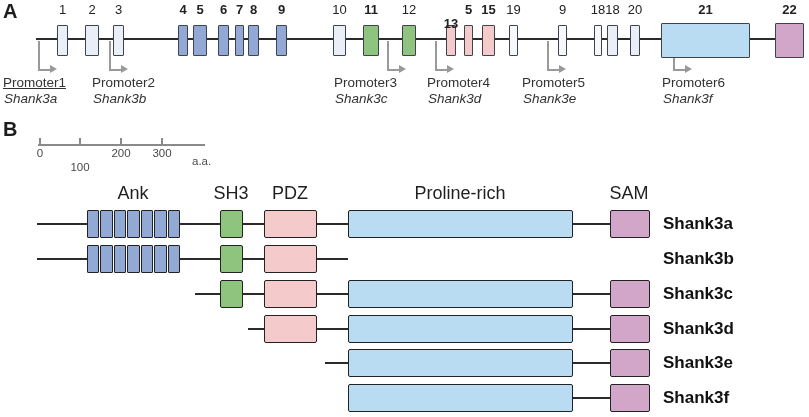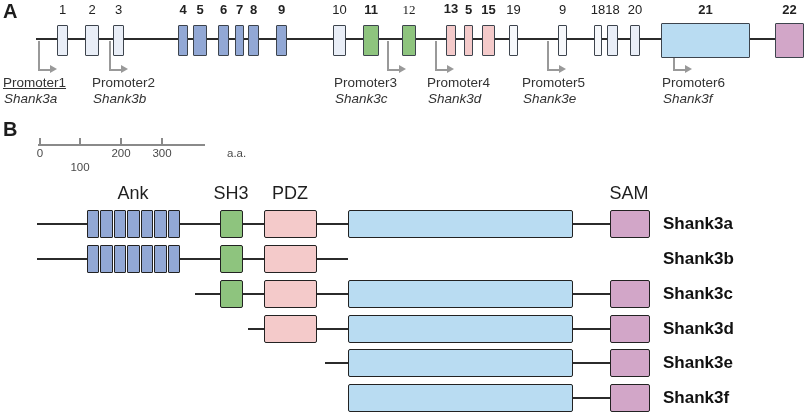--- a/index.html
+++ b/index.html
@@ -49,23 +49,23 @@
       <div class="exon-num bold" style="left: 239.5px; top: 2px;">7</div>
       <div class="exon" style="left: 248px; top: 25px; width: 11px; height: 31px; background: rgb(146, 168, 213);"></div>
       <div class="exon-num bold" style="left: 253.5px; top: 2px;">8</div>
       <div class="exon" style="left: 276px; top: 25px; width: 11px; height: 31px; background: rgb(146, 168, 213);"></div>
       <div class="exon-num bold" style="left: 281.5px; top: 2px;">9</div>
       <div class="exon" style="left: 333px; top: 25px; width: 13px; height: 31px; background: rgb(233, 238, 247);"></div>
       <div class="exon-num" style="left: 339.5px; top: 2px;">10</div>
       <div class="exon" style="left: 363px; top: 25px; width: 16px; height: 31px; background: rgb(142, 196, 126);"></div>
       <div class="exon-num bold" style="left: 371px; top: 2px;">11</div>
       <div class="exon" style="left: 402px; top: 25px; width: 14px; height: 31px; background: rgb(142, 196, 126);"></div>
-      <div class="exon-num" style="left: 409px; top: 2px; font-family: Liberation Serif, serif;">12</div>
+      <div class="exon-num" style="left: 409px; top: 2px;">12</div>
       <div class="exon" style="left: 446px; top: 25px; width: 10px; height: 31px; background: rgb(244, 202, 202);"></div>
-      <div class="exon-num bold" style="left: 451px; top: 1px;">13</div>
+      <div class="exon-num bold" style="left: 451px; top: 16px;">13</div>
       <div class="exon" style="left: 464px; top: 25px; width: 9px; height: 31px; background: rgb(244, 202, 202);"></div>
       <div class="exon-num bold" style="left: 468.5px; top: 2px;">5</div>
       <div class="exon" style="left: 482px; top: 25px; width: 13px; height: 31px; background: rgb(244, 202, 202);"></div>
       <div class="exon-num bold" style="left: 488.5px; top: 2px;">15</div>
       <div class="exon" style="left: 509px; top: 25px; width: 9px; height: 31px; background: rgb(246, 248, 251);"></div>
       <div class="exon-num" style="left: 513.5px; top: 2px;">19</div>
       <div class="exon" style="left: 558px; top: 25px; width: 9px; height: 31px; background: rgb(246, 248, 251);"></div>
       <div class="exon-num" style="left: 562.5px; top: 2px;">9</div>
       <div class="exon" style="left: 594px; top: 25px; width: 8px; height: 31px; background: rgb(246, 248, 251);"></div>
       <div class="exon-num" style="left: 598px; top: 2px;">18</div>
@@ -111,24 +111,25 @@
   <div id="panelB" class="abs" style="left:0;top:120px;width:809px;height:297px;">
       <div class="abs" style="left: 38px; top: 24px; width: 167px; height: 1.5px; background: rgb(138, 138, 138);"></div>
       <div class="abs" style="left: 39px; top: 18px; width: 1.5px; height: 6px; background: rgb(138, 138, 138);"></div>
       <div class="scale-text" style="left: 40px; top: 27px; transform: translateX(-50%);">0</div>
       <div class="abs" style="left: 79px; top: 18px; width: 1.5px; height: 6px; background: rgb(138, 138, 138);"></div>
       <div class="scale-text" style="left: 80px; top: 41px; transform: translateX(-50%);">100</div>
       <div class="abs" style="left: 120px; top: 18px; width: 1.5px; height: 6px; background: rgb(138, 138, 138);"></div>
       <div class="scale-text" style="left: 121px; top: 27px; transform: translateX(-50%);">200</div>
       <div class="abs" style="left: 161px; top: 18px; width: 1.5px; height: 6px; background: rgb(138, 138, 138);"></div>
       <div class="scale-text" style="left: 162px; top: 27px; transform: translateX(-50%);">300</div>
-      <div class="scale-text" style="left: 192px; top: 27px; margin-left: 35px;">a.a.</div>
+      <div class="scale-text" style="left: 192px; top: 35px;">a.a.</div>
       <div class="dom-header" style="left: 133px; top: 63px;">Ank</div>
       <div class="dom-header" style="left: 231px; top: 63px;">SH3</div>
       <div class="dom-header" style="left: 290px; top: 63px;">PDZ</div>
+      <div class="dom-header" style="left: 460px; top: 63px;">Proline-rich</div>
       <div class="dom-header" style="left: 629px; top: 63px;">SAM</div>
       <div class="abs" style="left: 0px; top: 0px; width: 809px; height: 0px;">
         <div class="iso-line" style="left: 37px; top: 102.75px; width: 50px; height: 2.5px; background: rgb(43, 43, 43);"></div>
         <div class="iso-line" style="left: 180px; top: 102.75px; width: 40px; height: 2.5px; background: rgb(43, 43, 43);"></div>
         <div class="iso-line" style="left: 243px; top: 102.75px; width: 21px; height: 2.5px; background: rgb(43, 43, 43);"></div>
         <div class="iso-line" style="left: 317px; top: 102.75px; width: 31px; height: 2.5px; background: rgb(43, 43, 43);"></div>
         <div class="iso-line" style="left: 573px; top: 102.75px; width: 37px; height: 2.5px; background: rgb(43, 43, 43);"></div>
         <div class="ank-wrap" style="left: 87px; top: 90px; width: 93px; height: 28px;">
           <div class="ank-seg" style="background: rgb(146, 168, 213);"></div>
           <div class="ank-seg" style="background: rgb(146, 168, 213);"></div>

